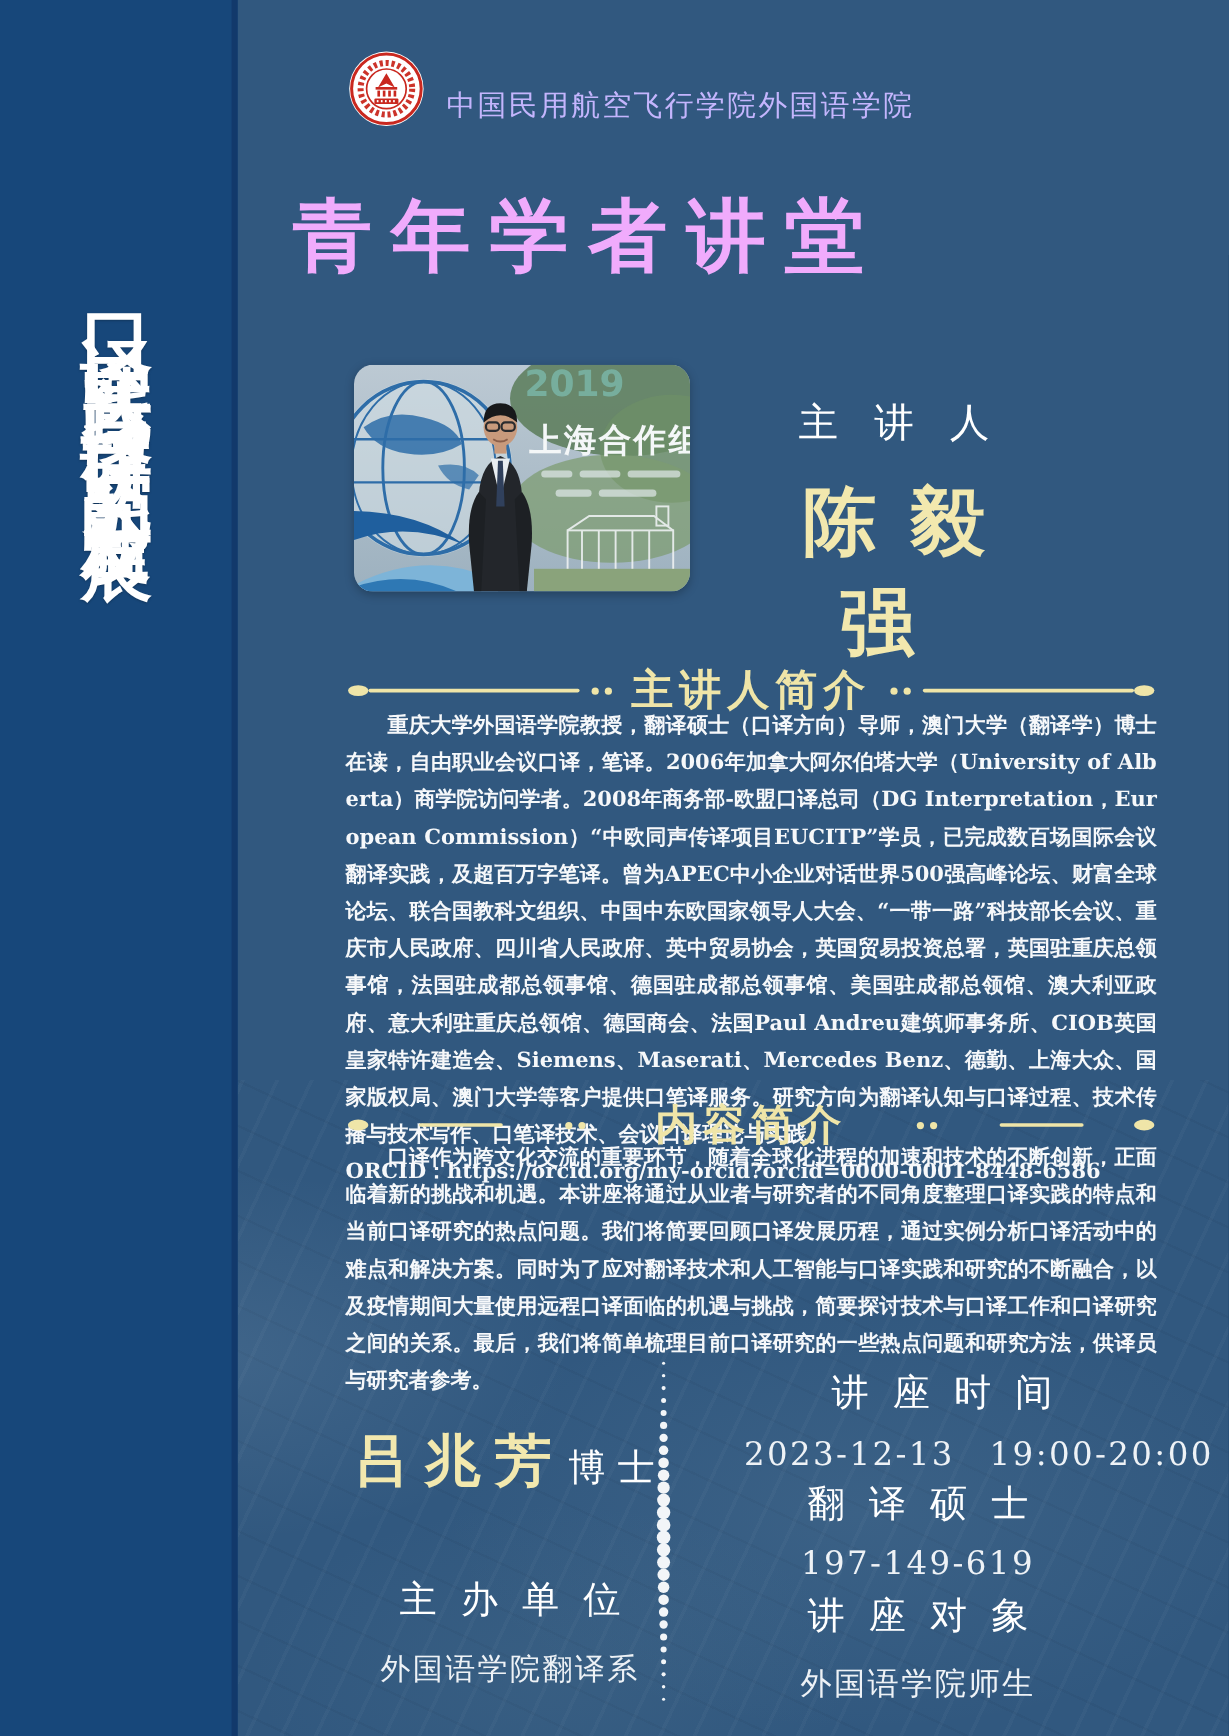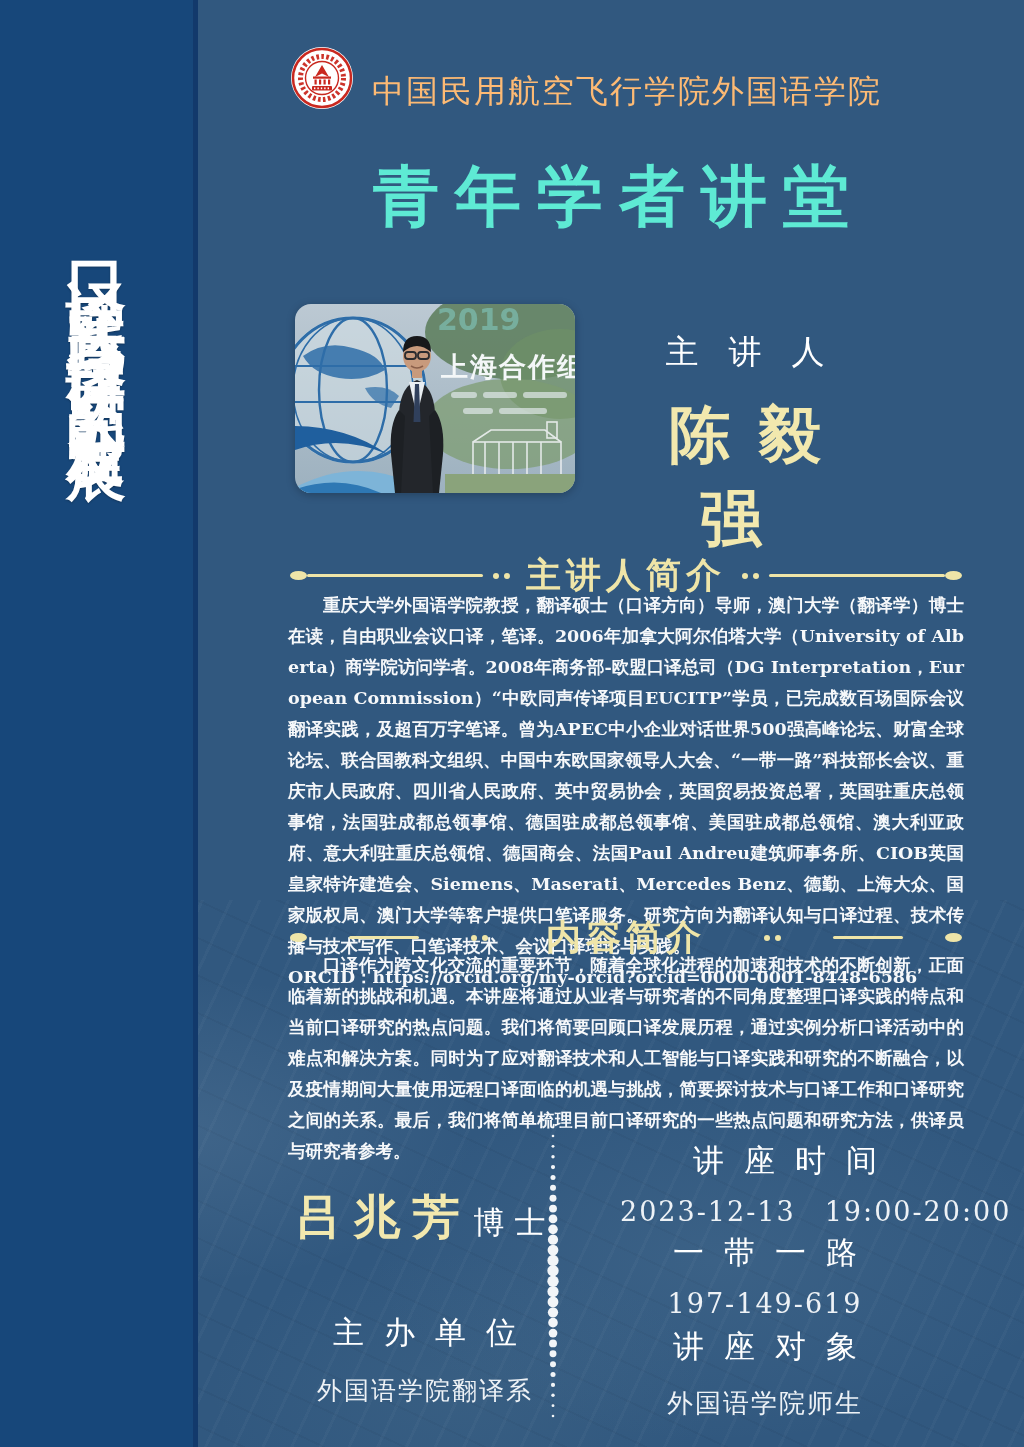--- a/index.html
+++ b/index.html
@@ -34,25 +34,25 @@
   .vertical-title{
     position:absolute;top:218px;left:50%;transform:translateX(-50%);
     writing-mode:vertical-rl;text-orientation:upright;
     font-size:60px;font-weight:bold;letter-spacing:15px;
     color:#ffffff;white-space:nowrap;
     text-shadow:0 1px 2px rgba(0,0,0,0.25);
   }
   
   .header-row{position:absolute;left:290px;top:42px;display:flex;align-items:center;z-index:3;}
   .logo{width:64px;height:64px;flex:0 0 auto;}
-  .school-name{margin-left:18px;font-size:32px;letter-spacing:2px;color:#fdba74;font-weight:500;margin-top:28px;}
+  .school-name{margin-left:18px;font-size:24px;letter-spacing:2px;color:#c4b5fd;font-weight:500;margin-top:28px;}
   .main-title{
-    position:absolute;left:198px;right:0;top:152px;text-align:center;
+    position:absolute;left:198px;right:0;top:152px;text-align:left;
     font-size:66px;font-weight:bold;letter-spacing:16px;text-indent:16px;
-    color:#5eead4;z-index:3;
+    color:#f0abfc;z-index:3;padding-left:30px;
   }
   
   .photo-frame{
     position:absolute;left:295px;top:304px;width:280px;height:189px;
     border-radius:16px;overflow:hidden;z-index:3;
     box-shadow:0 2px 8px rgba(0,0,0,0.25);
   }
   .photo-frame svg{display:block;}
   .speaker-info{position:absolute;left:600px;top:330px;width:290px;text-align:center;z-index:3;}
   .speaker-role{font-size:33px;letter-spacing:30px;text-indent:30px;color:#ffffff;font-weight:500;}
@@ -286,21 +286,21 @@
         <circle cx="7" cy="286" r="1.30" fill="#f2f5f8"></circle>
       </svg>
   </div>
 
   <div class="time-block">
     <div class="f-label">讲座时间</div>
     <div class="f-value">2023-12-13　19:00-20:00</div>
   </div>
 
   <div class="meeting-block">
-    <div class="f-label">一带一路</div>
+    <div class="f-label">翻译硕士</div>
     <div class="f-value">197-149-619</div>
   </div>
 
   <div class="audience-block">
     <div class="f-label">讲座对象</div>
     <div class="f-value">外国语学院师生</div>
   </div>
 
 </div>
 

